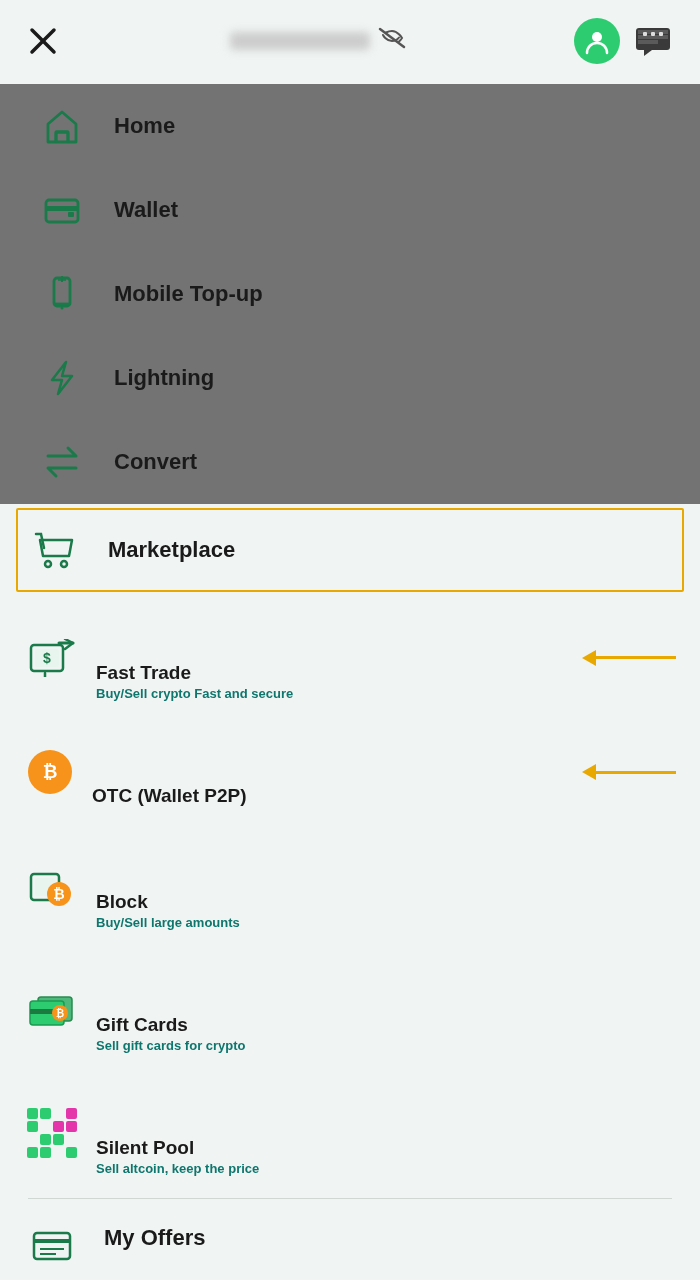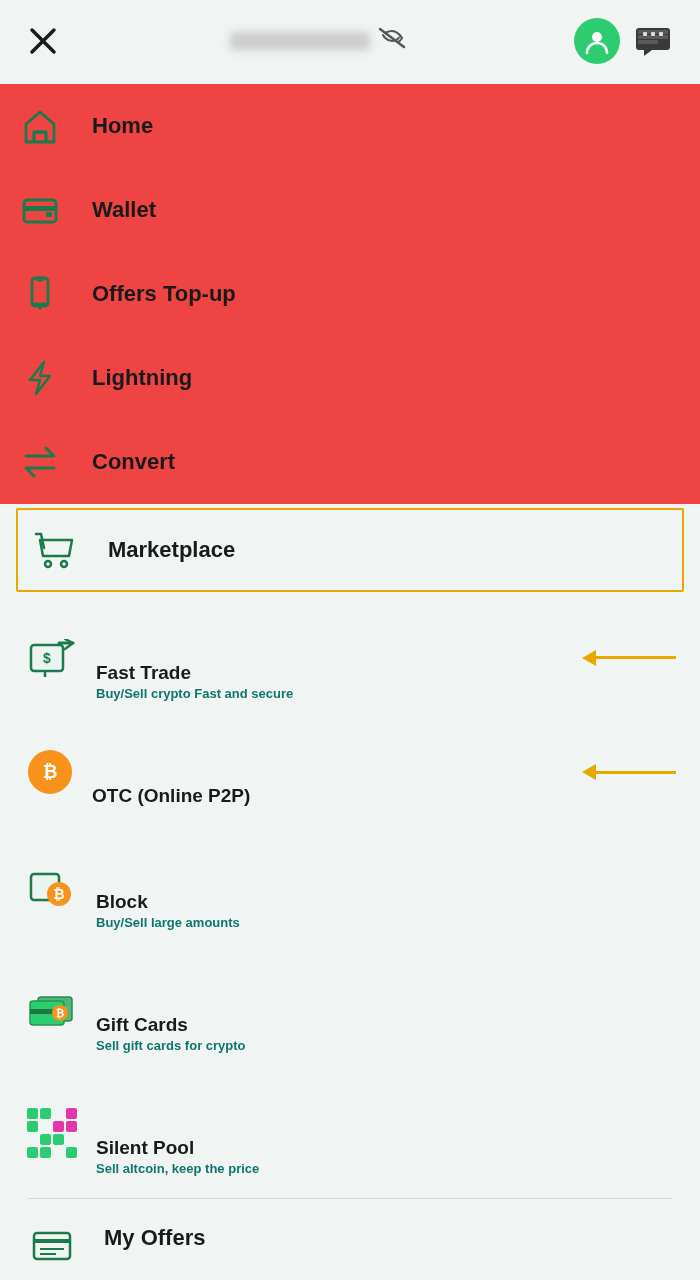--- a/index.html
+++ b/index.html
@@ -77,23 +77,23 @@
 
     
     .nav-list {
       flex: 1;
       padding: 8px 0;
     }
 
     .nav-item {
       display: flex;
       align-items: center;
-      padding: 18px 16px;
-      cursor: pointer;
-      background: #ef4444;
+      padding: 18px 38px;
+      cursor: pointer;
+      background: #737373;
       gap: 28px;
       border: none;
       position: relative;
     }
 
     .nav-item.active {
       background: #f0f5f3;
       border: 2.5px solid #e8a800;
       border-radius: 2px;
       margin: 4px 16px;
@@ -310,21 +310,21 @@
     <div class="icon-wrap">
       <svg width="40" height="40" viewBox="0 0 40 40" fill="none">
         <rect x="12" y="4" width="16" height="28" rx="3" stroke="#1a7a4a" stroke-width="2.8" fill="none"></rect>
         <line x1="12" y1="30" x2="28" y2="30" stroke="#1a7a4a" stroke-width="2.8"></line>
         <circle cx="20" cy="34" r="1.5" fill="#1a7a4a"></circle>
         <line x1="20" y1="4" x2="20" y2="8" stroke="#1a7a4a" stroke-width="2"></line>
         <line x1="20" y1="2" x2="20" y2="4" stroke="#1a7a4a" stroke-width="2"></line>
         <line x1="16" y1="6" x2="24" y2="6" stroke="#1a7a4a" stroke-width="1.5"></line>
       </svg>
     </div>
-    <span class="nav-item-label">Offers Top-up</span>
+    <span class="nav-item-label">Mobile Top-up</span>
   </div>
 
   <div class="nav-item">
     <div class="icon-wrap">
       <svg width="40" height="40" viewBox="0 0 40 40" fill="none">
         <path d="M24 4L10 22H20L16 36L30 18H20L24 4Z" stroke="#1a7a4a" stroke-width="2.5" stroke-linejoin="round" fill="none"></path>
       </svg>
     </div>
     <span class="nav-item-label">Lightning</span>
   </div>
@@ -374,21 +374,21 @@
       </div>
     </div>
 
     <div class="sub-item">
       <div class="btc-circle">
         <svg width="28" height="28" viewBox="0 0 28 28" fill="none">
           <text x="14" y="20" font-size="18" fill="white" font-weight="900" text-anchor="middle" font-family="Arial">₿</text>
         </svg>
       </div>
       <div class="sub-item-text">
-        <span class="sub-item-title">OTC (Online P2P)</span>
+        <span class="sub-item-title">OTC (Wallet P2P)</span>
       </div>
       <div class="arrow-annotation">
         <div class="arrow-head" style="border-right-color:#e8a800;"></div>
         <div class="arrow-line"></div>
       </div>
     </div>
 
     <div class="sub-item">
       <div class="icon-wrap">
         <svg width="46" height="42" viewBox="0 0 46 42" fill="none">

